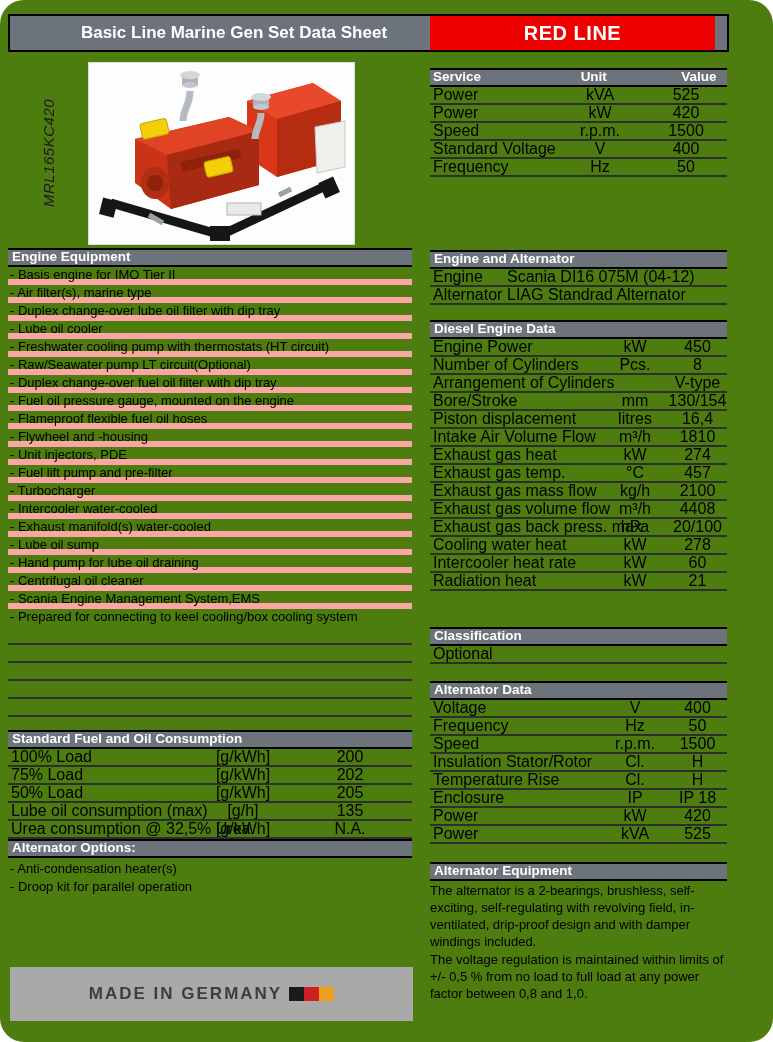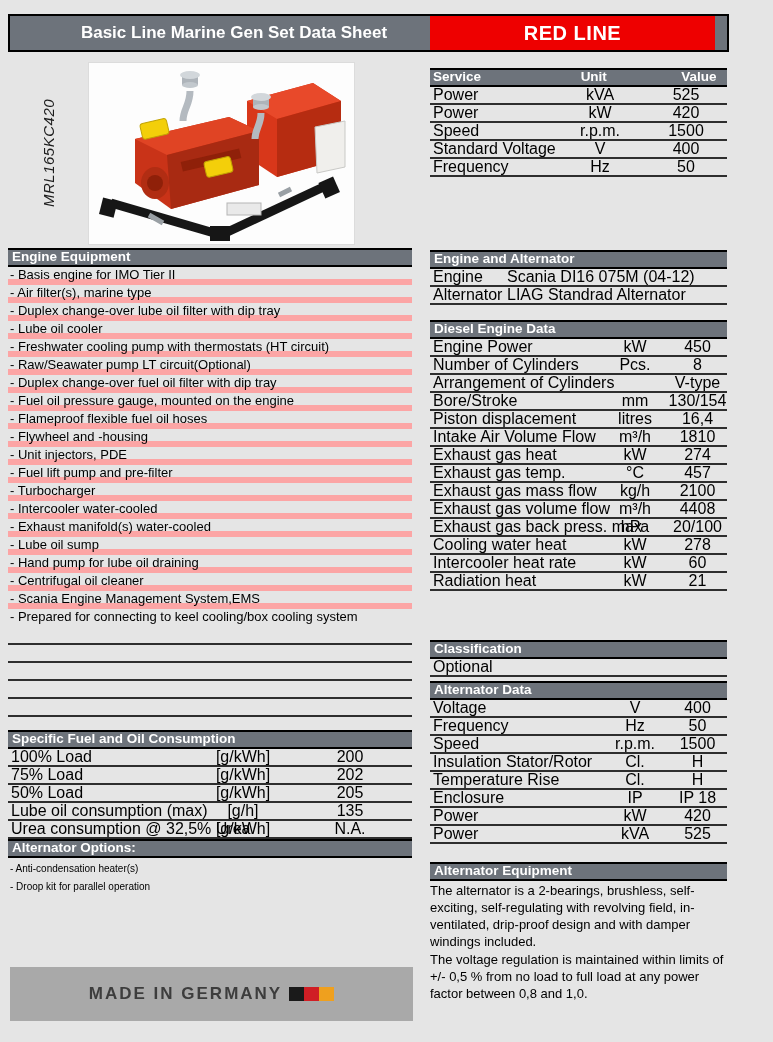--- a/index.html
+++ b/index.html
@@ -1,17 +1,17 @@
 <!DOCTYPE html>
 <html><head>
 <meta charset="utf-8">
 <style>
   * { margin:0; padding:0; box-sizing:border-box; }
   body { background:#ffffff; font-family:"Liberation Sans", sans-serif; }
-  .page { position:relative; width:773px; height:1042px; background:#e5e5e5; overflow:hidden; }
+  .page { position:relative; width:773px; height:1042px; background:#4d7c0f; overflow:hidden;border-radius:24px; }
 
   
   .titlebar { position:absolute; left:8px; top:14px; width:721px; height:38px;
     background:#6d737b; border:2px solid #000; display:flex; align-items:stretch; }
   .titlebar .title { flex:1; display:flex; align-items:center; justify-content:center;
     padding-left:28px; color:#fff; font-weight:bold; font-size:17px; }
   .titlebar .redbox { width:285px; margin-right:12px; background:#ee0000;
     display:flex; align-items:center; justify-content:center;
     color:#fff; font-weight:bold; font-size:20px; letter-spacing:0.5px; }
 
@@ -48,31 +48,31 @@
   .cols-c .valuel { flex:1; text-align:left; white-space:nowrap; }
   
   .cols-d .label { width:190px; }
   .cols-d .unit  { width:90px; }
   .cols-d .value { flex:1; }
 
   
   .service  { position:absolute; left:430px; top:68px;  width:297px; }
   .engalt   { position:absolute; left:430px; top:250px; width:297px; }
   .diesel   { position:absolute; left:430px; top:320px; width:297px; }
-  .classif  { position:absolute; left:430px; top:640px; width:297px; }
+  .classif  { position:absolute; left:430px; top:627px; width:297px; }
   .altdata  { position:absolute; left:430px; top:681px; width:297px; }
   .altequip { position:absolute; left:430px; top:862px; width:297px; }
   .engequip { position:absolute; left:8px;   top:248px; width:404px; }
   .fuelblk  { position:absolute; left:8px;   top:730px; width:404px; }
 
   .eq-row { height:18px; line-height:15px; font-size:13px; color:#000;
     border-bottom:6px solid #fca5a5; padding-left:2px; white-space:nowrap; }
   .eq-rows .eq-row:last-child { border-bottom:none; }
   .blank-rows .eq-row { border-bottom:2px solid #2e2e2e; }
-  .opt-row { height:18px; line-height:16px; font-size:10px; padding-left:2px; white-space:nowrap; }
+  .opt-row { height:18px; line-height:16px; font-size:13px; padding-left:2px; white-space:nowrap; }
   .opt-rows { padding-top:3px; }
 
   .para { font-size:13px; line-height:17px; color:#000; margin-top:1px; }
 
   
   .footer { position:absolute; left:10px; top:967px; width:403px; height:54px;
     background:#a9a9a9; display:flex; align-items:center; justify-content:center; gap:7px; }
   .footer .made { font-weight:bold; font-size:17px; letter-spacing:2px; color:#3d3d3d; }
   .flag { display:flex; }
   .flag span { width:15px; height:14px; display:block; }
@@ -383,21 +383,21 @@
 
         <div class="row cols-b">
           <div class="label">Power</div>
           <div class="unit">kVA</div>
           <div class="value">525</div>
         </div>
       </div>
   </div>
 
   <div class="fuelblk">
-    <div class="section-hdr">Specific Fuel and Oil Consumption</div>
+    <div class="section-hdr">Standard Fuel and Oil Consumption</div>
     <div>
 
         <div class="row cols-d">
           <div class="label">100% Load</div>
           <div class="unit">[g/kWh]</div>
           <div class="value">200</div>
         </div>
 
         <div class="row cols-d">
           <div class="label">75% Load</div>

